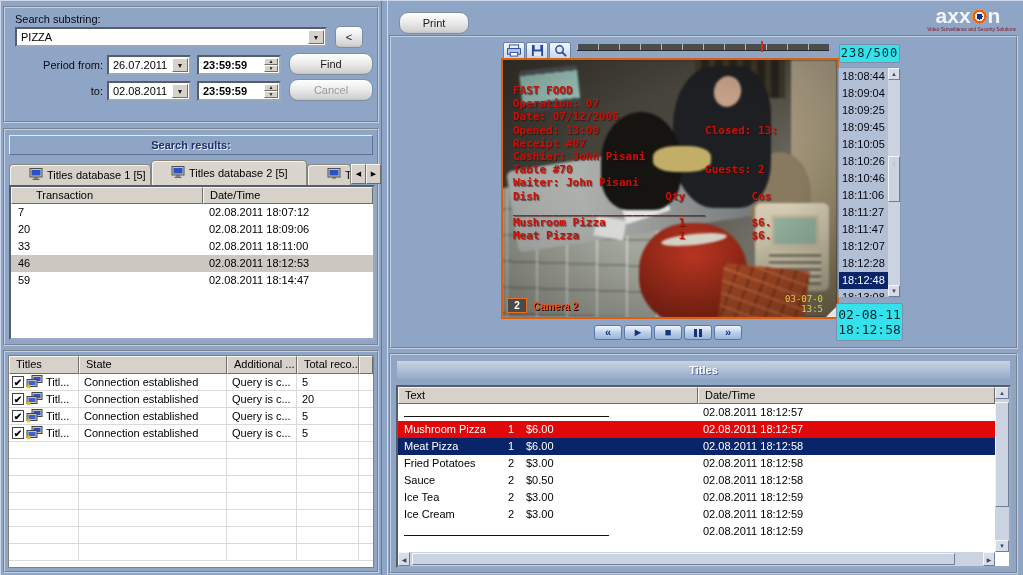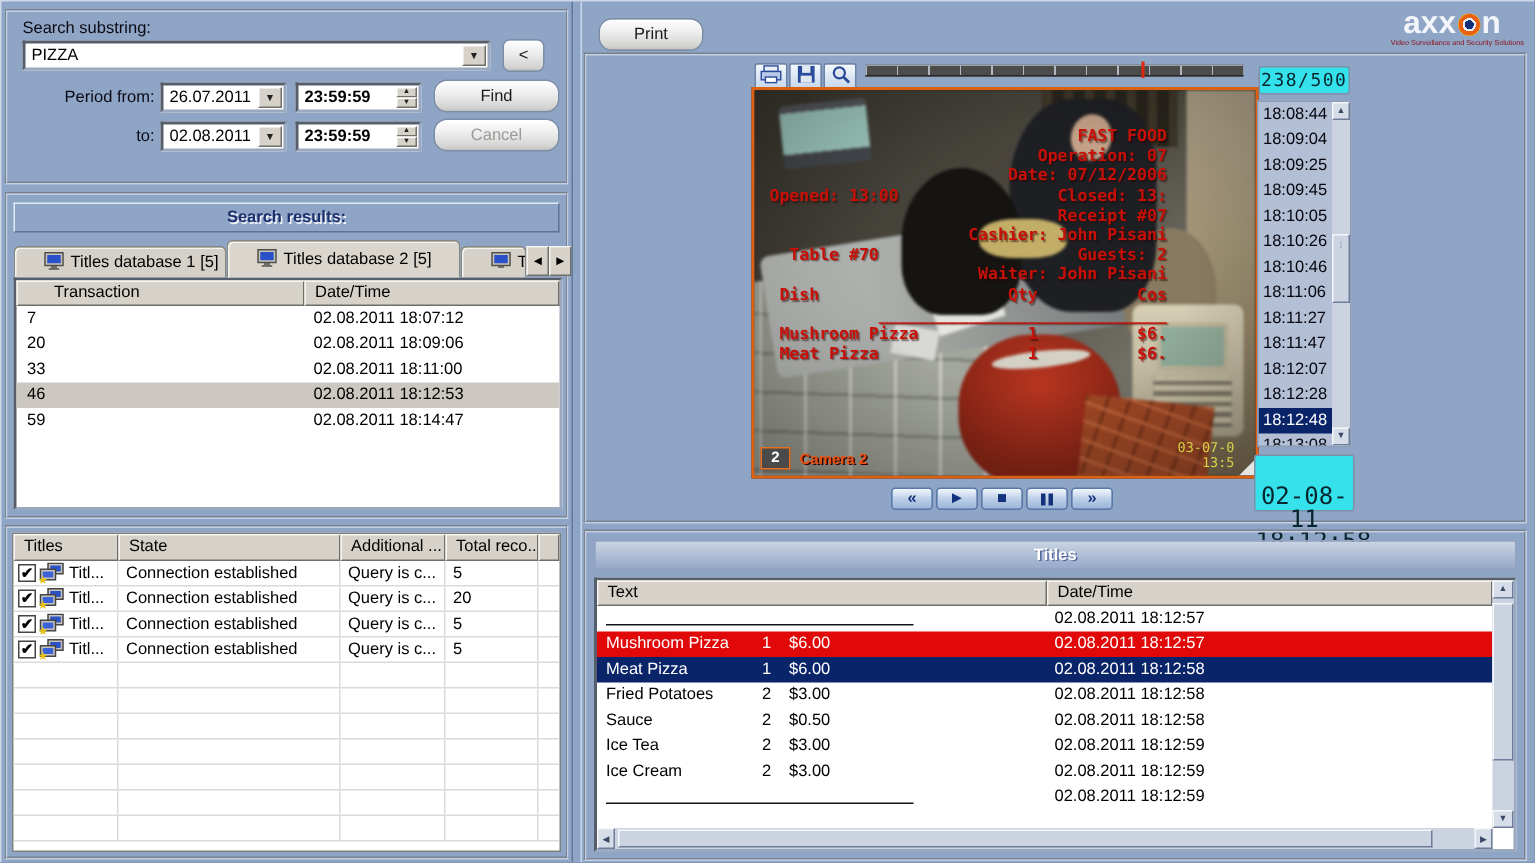--- a/index.html
+++ b/index.html
@@ -128,39 +128,39 @@
   .sc-reg-keys{ right:16px; bottom:32px; width:52px; height:34px;
      background-image:repeating-linear-gradient(0deg,#6a6454 0 3px,#cfc6a8 3px 7px),
        repeating-linear-gradient(90deg,#6a6454 0 3px,#cfc6a8 3px 7px); opacity:.8;}
   .sc-boxes{ right:30px; bottom:-6px; width:86px; height:56px; background:#a8431c;
      background-image:repeating-linear-gradient(14deg,#c86030 0 2px,transparent 2px 12px),
        repeating-linear-gradient(104deg,#7c2e10 0 2px,transparent 2px 14px); transform:rotate(6deg);}
   .sc-dim{ inset:0; background:radial-gradient(ellipse at 55% 45%, transparent 42%, rgba(10,8,4,.38));}
   .receipt{ position:absolute; left:10px; top:24px; color:#c81008; font-weight:bold;
      font-family:"DejaVu Sans Mono",monospace; font-size:11px; line-height:13.2px;
      text-shadow:1px 1px 1px rgba(40,0,0,.55);}
-  .rc-line{ white-space:pre;text-align:right; }
+  .rc-line{ white-space:pre; }
   .cam-badge{ position:absolute; left:4px; bottom:4px; width:20px; height:15px;
      background:#4a4a4a; border:1px solid #e87020; color:#fff; font-size:10px; font-weight:bold;
      text-align:center; line-height:13px;}
   .cam-label{ position:absolute; left:30px; bottom:5px; color:#e85010; font-size:10px;
      font-weight:bold; text-shadow:1px 1px 0 #300;}
   .vid-ts{ position:absolute; right:14px; bottom:3px; text-align:right; color:#d8d048;
      font-family:"DejaVu Sans Mono",monospace; font-size:9px; line-height:10px;}
   .resize-tri{ position:absolute; right:0; bottom:0; width:0; height:0;
      border-left:11px solid transparent; border-bottom:11px solid #e4e4e4;}
   .pb-btn{ position:absolute; top:288px; width:28px; height:15px; border:1px solid #5878a8;
      border-radius:3px; background:linear-gradient(180deg,#f0f6fc,#b8cce6 55%,#9cb6d8);
      color:#14337c; display:flex; align-items:center; justify-content:center;
      font-size:11px; font-weight:bold; line-height:1;}
   .pb-pausebar{ width:3px; height:8px; background:#14337c; margin:0 1px;}
   .cyanbox{ position:absolute; background:#35e2ec; border:1px solid #7e8ea6; border-radius:2px;
      font-family:"DejaVu Sans Mono",monospace; color:#05262e; text-align:center;}
   .counter{ left:448px; top:7px; width:61px; height:19px; font-size:12px; line-height:17px; letter-spacing:1px;}
-  .dtbox{ left:445px; top:266px; width:67px; height:38px; font-size:16px; line-height:15px; padding-top:19px;}
+  .dtbox{ left:445px; top:266px; width:67px; height:38px; font-size:13px; line-height:15px; padding-top:3px;}
   .tslist{ position:absolute; left:447px; top:30px; width:63px; height:231px;
      background:#b3bfd4; border:1px solid #8d9cb6; overflow:hidden;}
   .ts-item{ height:17px; line-height:17px; padding-left:3px; color:#05050f; font-size:11px;}
   .ts-sel{ background:#0a246a; color:#fff;}
   .sbar-v{ position:absolute; right:0; top:0; bottom:0; width:12px; background:#ccd3e0;}
   .sbar-btn{ position:absolute; width:12px; height:12px; background:#d6dce8;
      border:1px solid; border-color:#f4f6fa #6e7e9a #6e7e9a #f4f6fa; font-size:6px; color:#3a4a66;
      display:flex; align-items:center; justify-content:center;}
   .sbar-thumb{ position:absolute; left:0; width:12px; background:#ccd4e2;
      border:1px solid; border-color:#f4f6fa #6e7e9a #6e7e9a #f4f6fa;}

